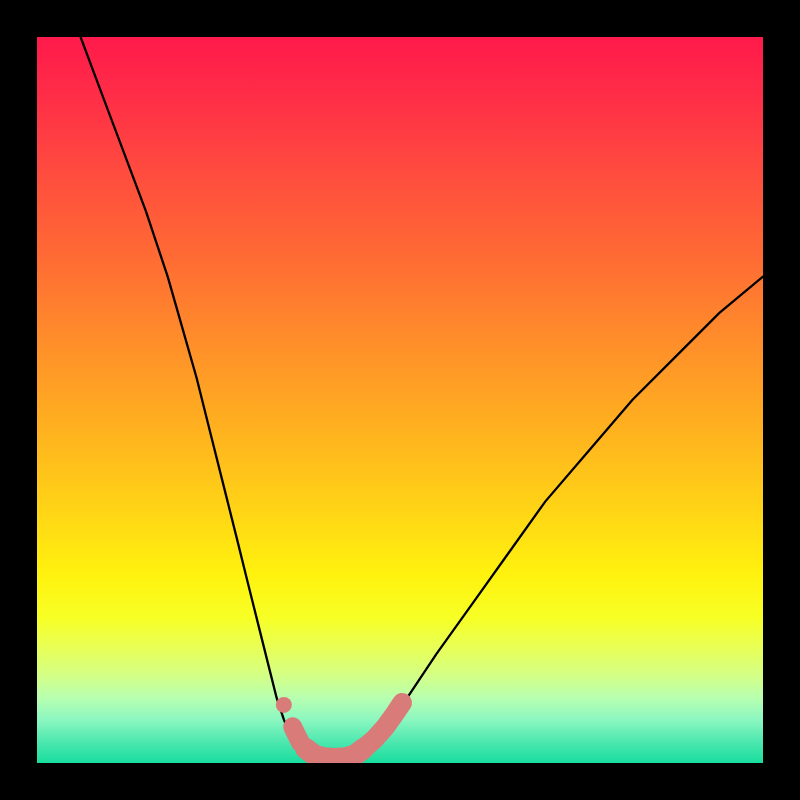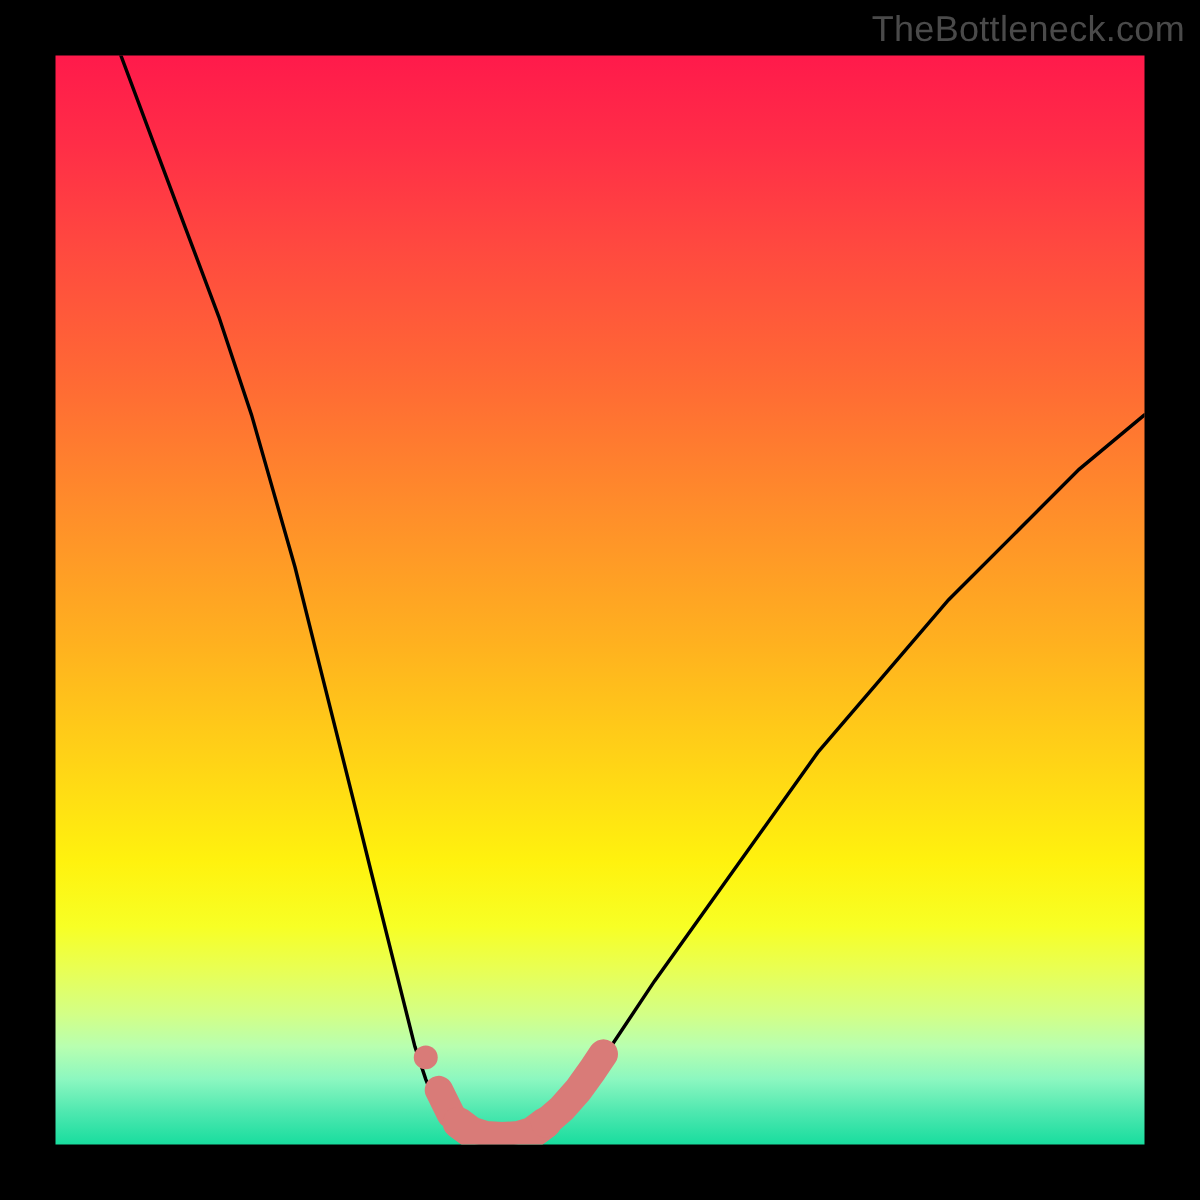--- a/index.html
+++ b/index.html
@@ -33,14 +33,13 @@
     <svg width="726" height="726" viewBox="0 0 726 726">
       <path id="curve-path" fill="none" stroke="#000" stroke-width="2.3" stroke-linecap="round" d="M43.6,0.0 L65.3,58.1 L87.1,116.2 L108.9,174.2 L130.7,239.6 L145.2,290.4 L159.7,341.2 L174.2,399.3 L188.8,457.4 L199.7,500.9 L210.5,544.5 L221.4,588.1 L232.3,631.6 L239.6,660.7 L246.8,682.4 L254.1,700.6 L261.4,712.9 L268.6,720.2 L268.6,720.2 L275.9,723.8 L283.1,725.3 L290.4,725.6 L297.7,725.6 L304.9,725.3 L312.2,723.8 L319.4,719.5 L319.4,719.5 L334.0,707.9 L348.5,689.7 L370.3,660.7 L399.3,617.1 L435.6,566.3 L471.9,515.5 L508.2,464.6 L551.8,413.8 L595.3,363.0 L638.9,319.4 L682.4,275.9 L726.0,239.6 "></path>
       <g id="markers">
           <circle cx="246.84000000000003" cy="667.92" r="7.986000000000001" fill="#d97b78"></circle>
           <path d="M255.6,689.7 L263.5,705.7 " fill="none" stroke="#d97b78" stroke-width="18.9" stroke-linecap="round" stroke-linejoin="round"></path>
           <path d="M268.6,711.5 L277.3,718.0 L286.8,720.9 L297.7,721.6 L308.6,720.9 L318.0,718.0 L326.7,711.5 " fill="none" stroke="#d97b78" stroke-width="21.1" stroke-linecap="round" stroke-linejoin="round"></path>
           <path d="M326.7,711.5 L337.6,702.0 L348.5,689.7 L357.9,676.6 L365.2,665.7 " fill="none" stroke="#d97b78" stroke-width="19.6" stroke-linecap="round" stroke-linejoin="round"></path>
         </g>
     </svg>
   </div>
-  <div class="watermark">TheBottleneck.com</div>
 </div>
 
 </body></html>

